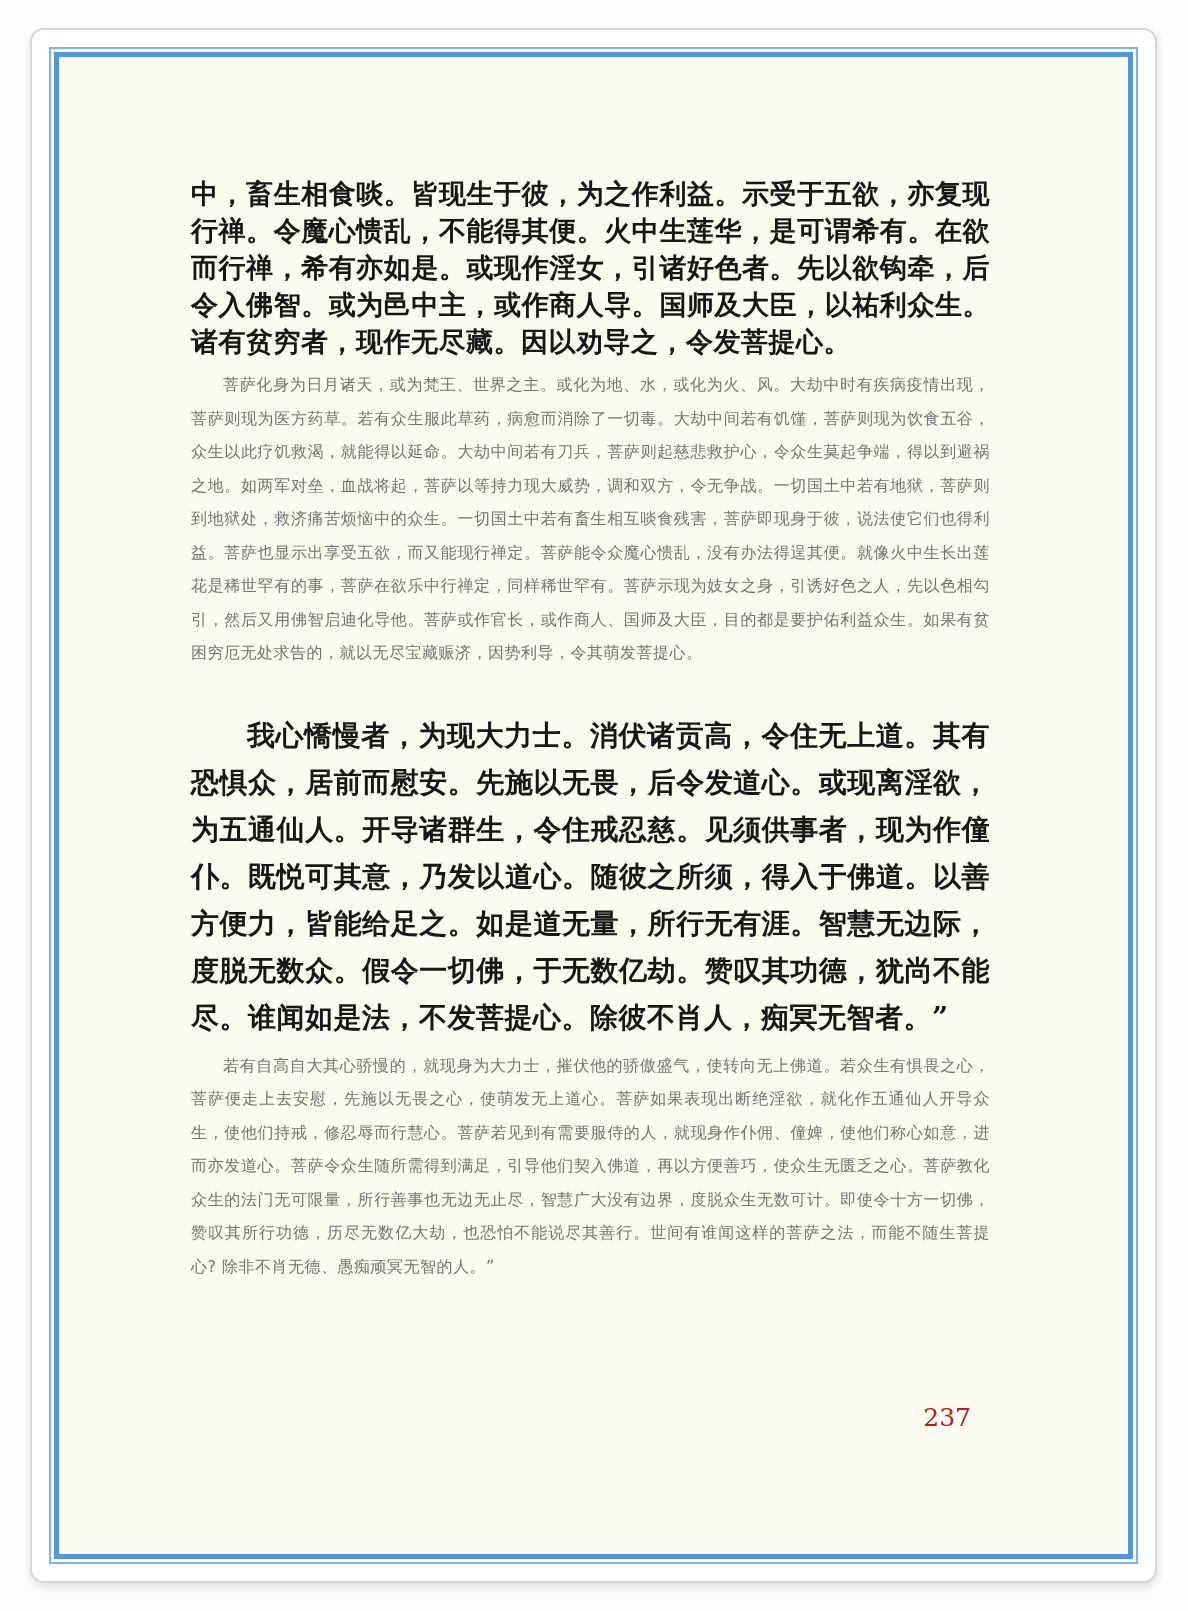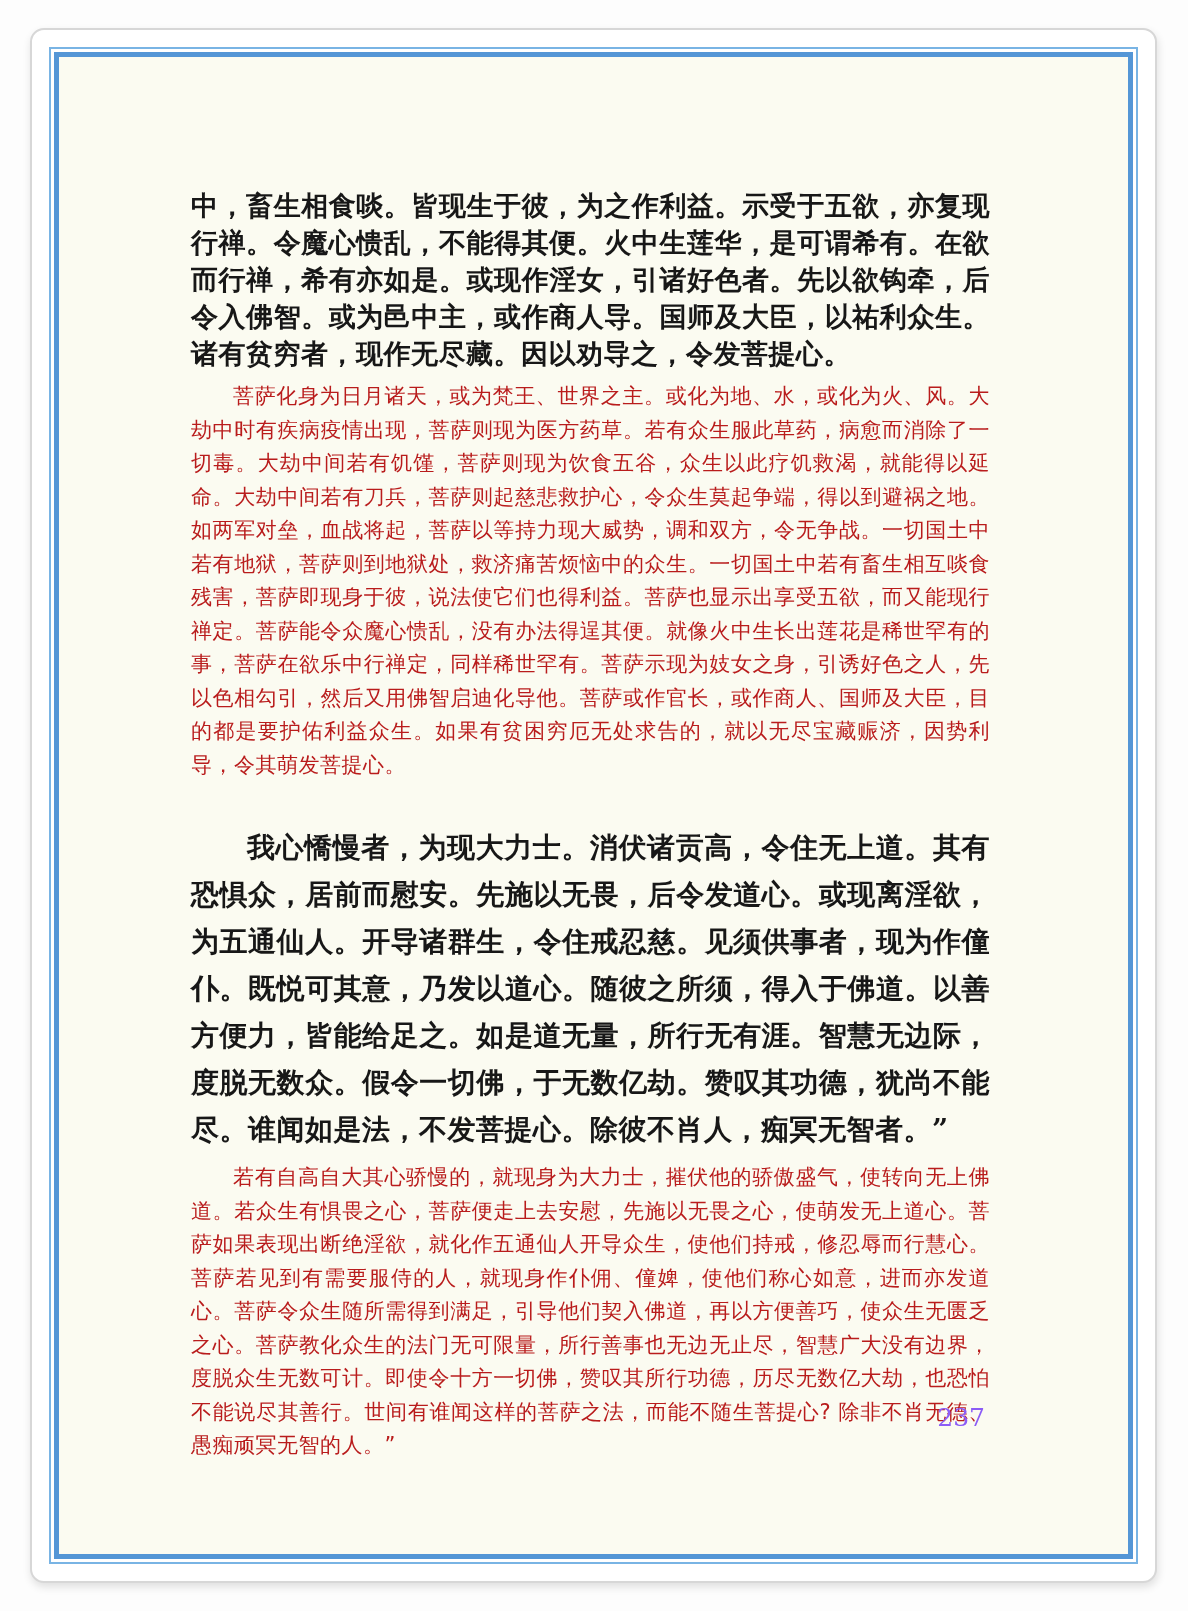--- a/index.html
+++ b/index.html
@@ -33,54 +33,53 @@
   }
   .paper {
     position: absolute;
     inset: 0;
     padding: 118px 138px 0 132px;
     overflow: hidden;
   }
   p.block {
     text-align: justify;
     letter-spacing: 0.5px;
-    margin-top: 12px;
   }
   p.classical {
     font-family: "DejaVu Serif", serif;
     font-weight: 700;
     font-size: 27px;
     line-height: 37px;
     color: #171717;
   }
   p.verse {
     font-family: "DejaVu Serif", serif;
     font-weight: 700;
     font-size: 28px;
     line-height: 47px;
     color: #171717;
     text-indent: 2em;
     margin-top: 42px;
   }
   p.translation {
     font-family: "DejaVu Sans", sans-serif;
     font-weight: 400;
-    font-size: 21px;
+    font-size: 16px;
     line-height: 33.5px;
-    color: #b91c1c;
+    color: #737373;
     text-indent: 2em;
     margin-top: 8px;
   }
   .page-number {
     position: absolute;
-    right: 143px;
+    right: 157px;
     bottom: 122px;
     font-family: "DejaVu Serif", serif;
     font-size: 25px;
-    color: #8b5cf6;
+    color: #b91c1c;
     text-align: right;
   }
 </style>
 </head>
 <body>
 
 <div class="page-card">
   <div class="frame-outer">
     <div class="frame-inner">
       <div class="paper">

